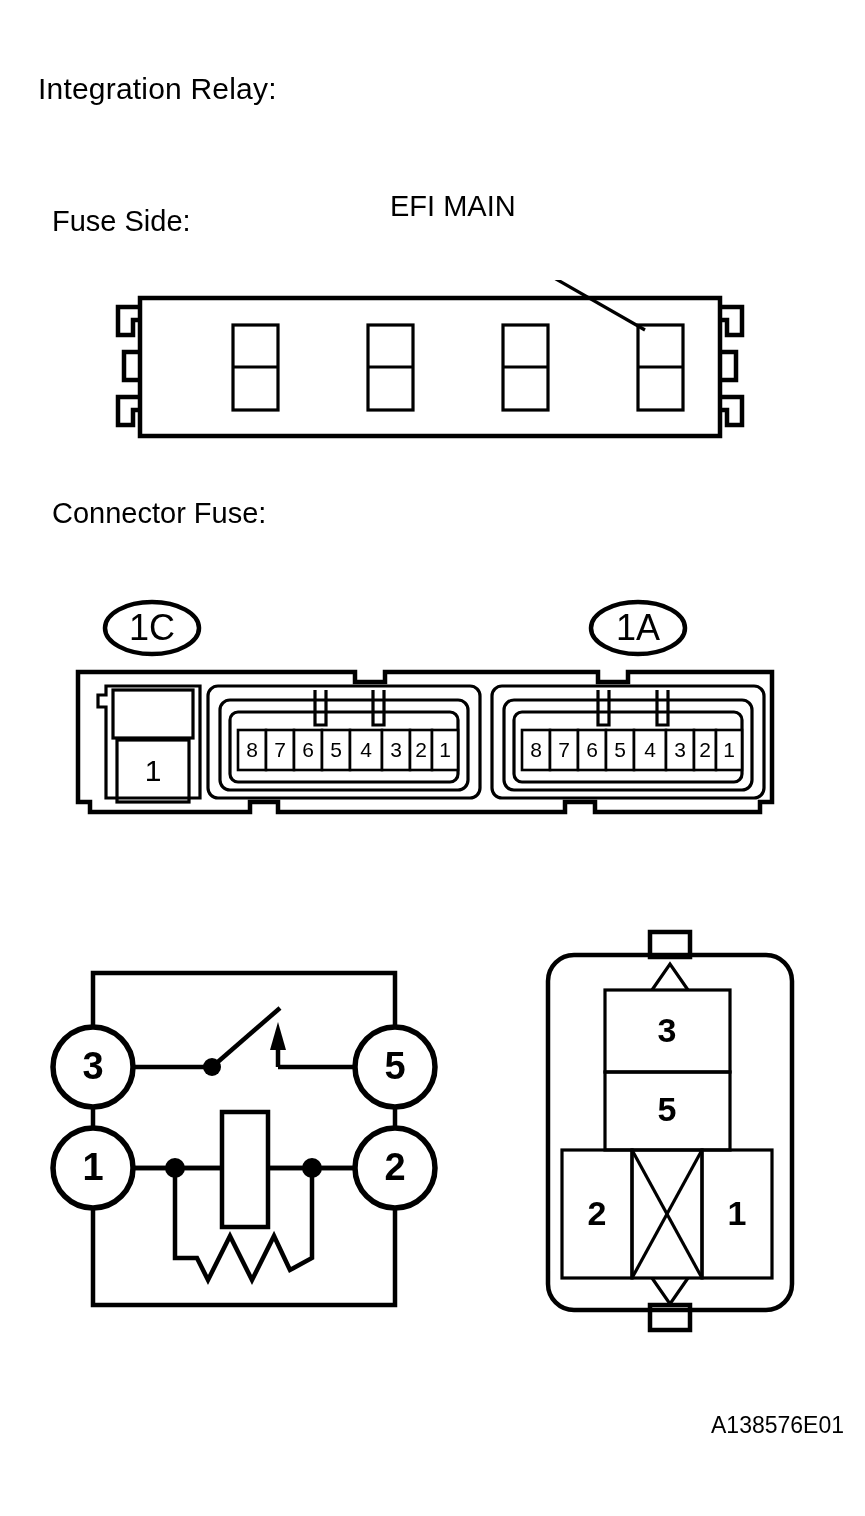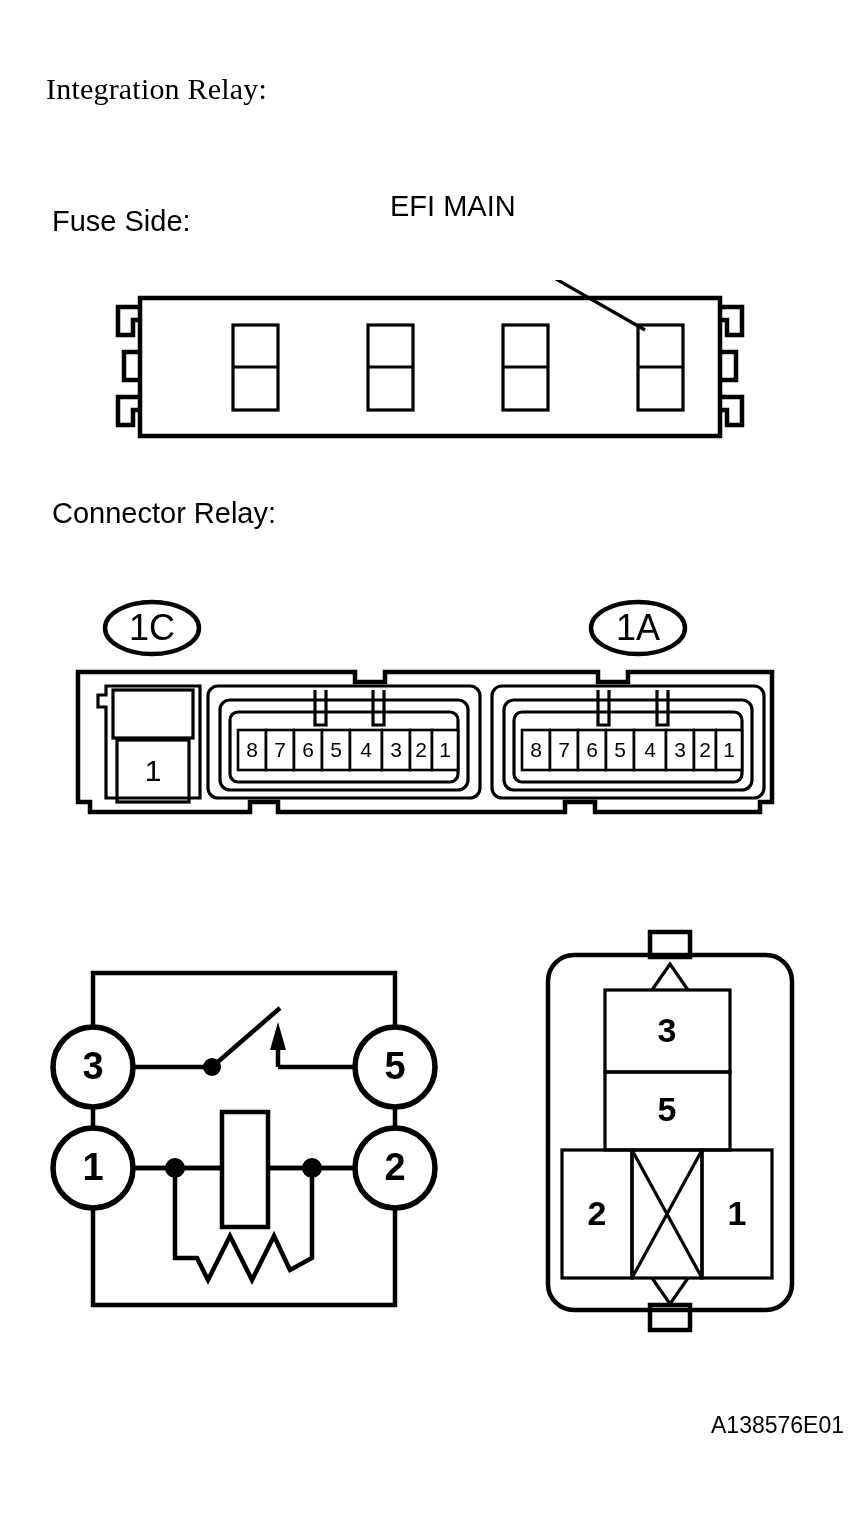--- a/index.html
+++ b/index.html
@@ -18,25 +18,24 @@
     background: #ffffff;
     overflow: hidden;
   }
   .txt {
     position: absolute;
     white-space: nowrap;
     color: #000;
     font-family: "Liberation Sans", sans-serif;
   }
   #title-integration-relay {
-    left: 46px;
+    left: 38px;
     top: 72px;
     font-size: 30px;
     letter-spacing: 0.2px;
-    font-family: Liberation Serif, serif;
   }
   #label-fuse-side {
     left: 52px;
     top: 205px;
     font-size: 29px;
   }
   #label-efi-main {
     left: 390px;
     top: 190px;
     font-size: 29px;
@@ -74,21 +73,21 @@
 <body>
 
 <div id="page">
 
   <div class="txt" id="title-integration-relay">Integration Relay:</div>
 
   <div class="txt" id="label-fuse-side">Fuse Side:</div>
 
   <div class="txt" id="label-efi-main">EFI MAIN</div>
 
-  <div class="txt" id="label-connector-side">Connector Relay:</div>
+  <div class="txt" id="label-connector-side">Connector Fuse:</div>
 
   <svg id="svg-fuse-side" class="fig" width="660" height="160" viewBox="0 0 660 160">
 
     <line x1="318" y1="-80" x2="545" y2="50" class="stroke-med"></line>
 
     <rect x="40" y="18" width="580" height="138" class="stroke-hvy"></rect>
 
     <g>
       <path class="stroke-hvy" d="M40,27 L18,27 L18,55 L33,55 L33,40 L40,40"></path>
       <path class="stroke-hvy" d="M40,72 L24,72 L24,100 L40,100"></path>

